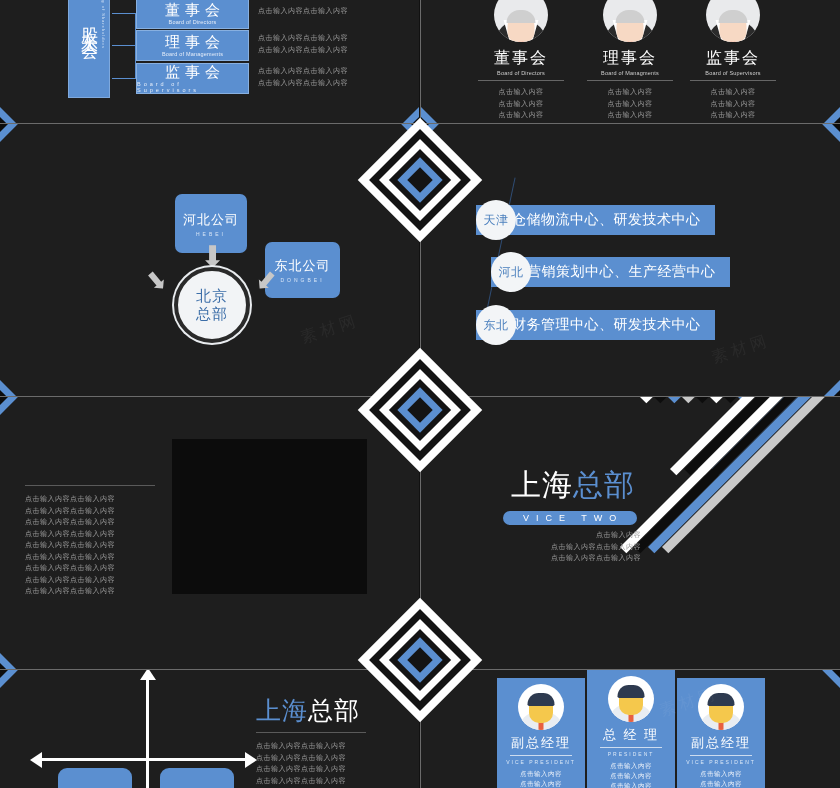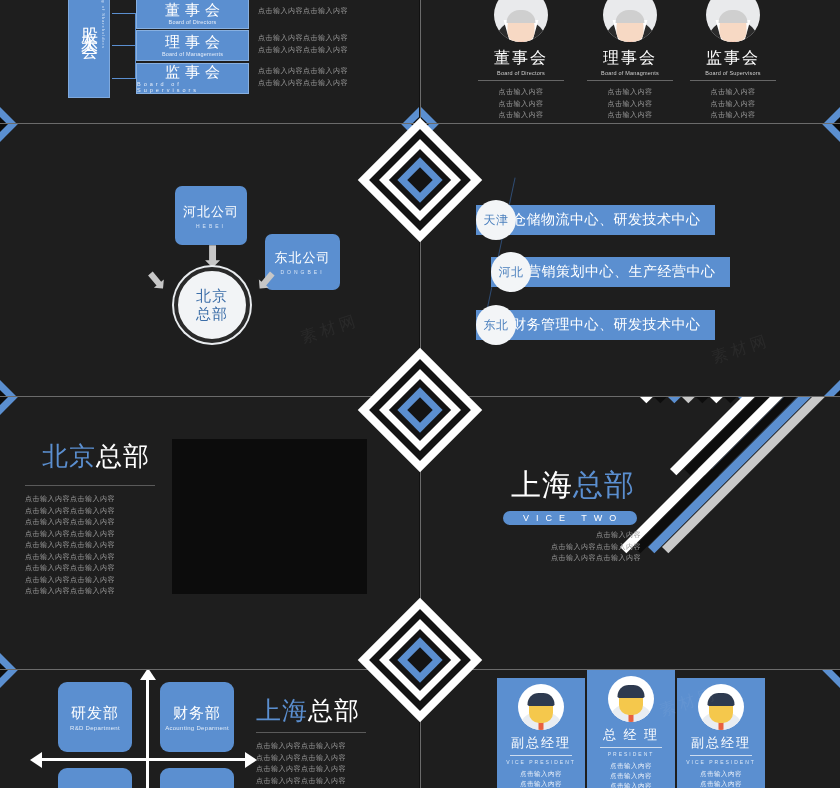--- a/index.html
+++ b/index.html
@@ -67,21 +67,21 @@
   .av .suit { position:absolute; left:50%; bottom:-2px; transform:translateX(-50%); width:52px; height:24px; background:#2b2b2b; border-radius:26px 26px 0 0;}
   .av .shirtL{ position:absolute; left:13px; bottom:-2px; width:14px; height:24px; background:#fff; transform:skewX(16deg);}
   .av .shirtR{ position:absolute; right:13px; bottom:-2px; width:14px; height:24px; background:#fff; transform:skewX(-16deg);}
   .av .tie { position:absolute; left:50%; bottom:-2px; transform:translateX(-50%); width:5px; height:20px; background:#e0373b;}
   .av-title { font-size:16px; color:#fff; letter-spacing:2px; margin-top:6px; }
   .av-en { font-size:5.5px; color:#cfcfcf; letter-spacing:.2px; margin-top:1px; }
   .av-rule { width:86px; height:1px; background:#666; margin:4px auto 5px; }
 
   
   .r-box { position:absolute; background:#5b8fd0; border-radius:7px;
-           display:flex; flex-direction:column; align-items:center; justify-content:center; }
+           display:flex; flex-direction:column; align-items:center; justify-content:center;margin-top:8px; }
   .r-box .t { font-size:13px; color:#fff; letter-spacing:1px; }
   .r-box .e { font-size:5px; color:#d8e6f7; letter-spacing:3px; margin-top:2px;}
   .circ { position:absolute; border-radius:50%; background:#f2f4f6;
           display:flex; flex-direction:column; align-items:center; justify-content:center;
           border:4px solid #2a2a2a; box-shadow:0 0 0 2px #e9ecef; }
   .circ span { font-size:15px; color:#3c6ea8; letter-spacing:1px; line-height:18px; }
   .arr { position:absolute; color:#c7c7c7; font-size:30px; line-height:1; }
 
   
   .lr { position:absolute; height:30px; display:flex; align-items:center; }
@@ -348,23 +348,20 @@
       <div class="bar w" style="left:-60px;top:52px;transform:rotate(-45deg);"></div>
       <div class="bar k" style="left:-60px;top:60px;transform:rotate(-45deg);"></div>
       <div class="bar b" style="left:-60px;top:68px;transform:rotate(-45deg);"></div>
     </div>
     <div class="deco-tr">
       <div class="bar w" style="right:-60px;top:52px;transform:rotate(45deg);transform-origin:100% 0;"></div>
       <div class="bar k" style="right:-60px;top:60px;transform:rotate(45deg);transform-origin:100% 0;"></div>
       <div class="bar b" style="right:-60px;top:68px;transform:rotate(45deg);transform-origin:100% 0;"></div>
     </div>
 
-    <div class="hq-title" style="position:absolute;left:42px;top:42px;">
-      <span class="a">北京</span><span class="b">总部</span>
-    </div>
     <div class="hq-rule" style="position:absolute;left:25px;top:88px;width:130px;"></div>
 
     <div style="position:absolute;left:25px;top:96px;">
       <div class="body-line">点击输入内容点击输入内容</div>
       <div class="body-line">点击输入内容点击输入内容</div>
       <div class="body-line">点击输入内容点击输入内容</div>
       <div class="body-line">点击输入内容点击输入内容</div>
       <div class="body-line">点击输入内容点击输入内容</div>
       <div class="body-line">点击输入内容点击输入内容</div>
       <div class="body-line">点击输入内容点击输入内容</div>
@@ -446,28 +443,20 @@
       <div class="bar k" style="right:-60px;top:60px;transform:rotate(45deg);transform-origin:100% 0;"></div>
       <div class="bar b" style="right:-60px;top:68px;transform:rotate(45deg);transform-origin:100% 0;"></div>
     </div>
 
     <div class="axis" style="left:146px;top:5px;width:3px;height:150px;"></div>
     <div class="axis" style="left:38px;top:88px;width:215px;height:3px;"></div>
     <div style="position:absolute;left:140px;top:-2px;width:0;height:0;border-left:8px solid transparent;border-right:8px solid transparent;border-bottom:12px solid #fff;"></div>
     <div style="position:absolute;left:30px;top:82px;width:0;height:0;border-top:8px solid transparent;border-bottom:8px solid transparent;border-right:12px solid #fff;"></div>
     <div style="position:absolute;left:245px;top:82px;width:0;height:0;border-top:8px solid transparent;border-bottom:8px solid transparent;border-left:12px solid #fff;"></div>
 
-    <div class="q-box" style="left:58px;top:12px;width:74px;height:70px;">
-      <div class="t">研发部</div>
-      <div class="e">R&amp;D Department</div>
-    </div>
-    <div class="q-box" style="left:160px;top:12px;width:74px;height:70px;">
-      <div class="t">财务部</div>
-      <div class="e">Acounting Deparment</div>
-    </div>
     <div class="q-box" style="left:58px;top:98px;width:74px;height:70px;">
       <div class="t">行政部</div>
 
     </div>
     <div class="q-box" style="left:160px;top:98px;width:74px;height:70px;">
       
       
     </div>
 
     <div class="hq-title" style="position:absolute;left:256px;top:24px;font-size:25px;">

